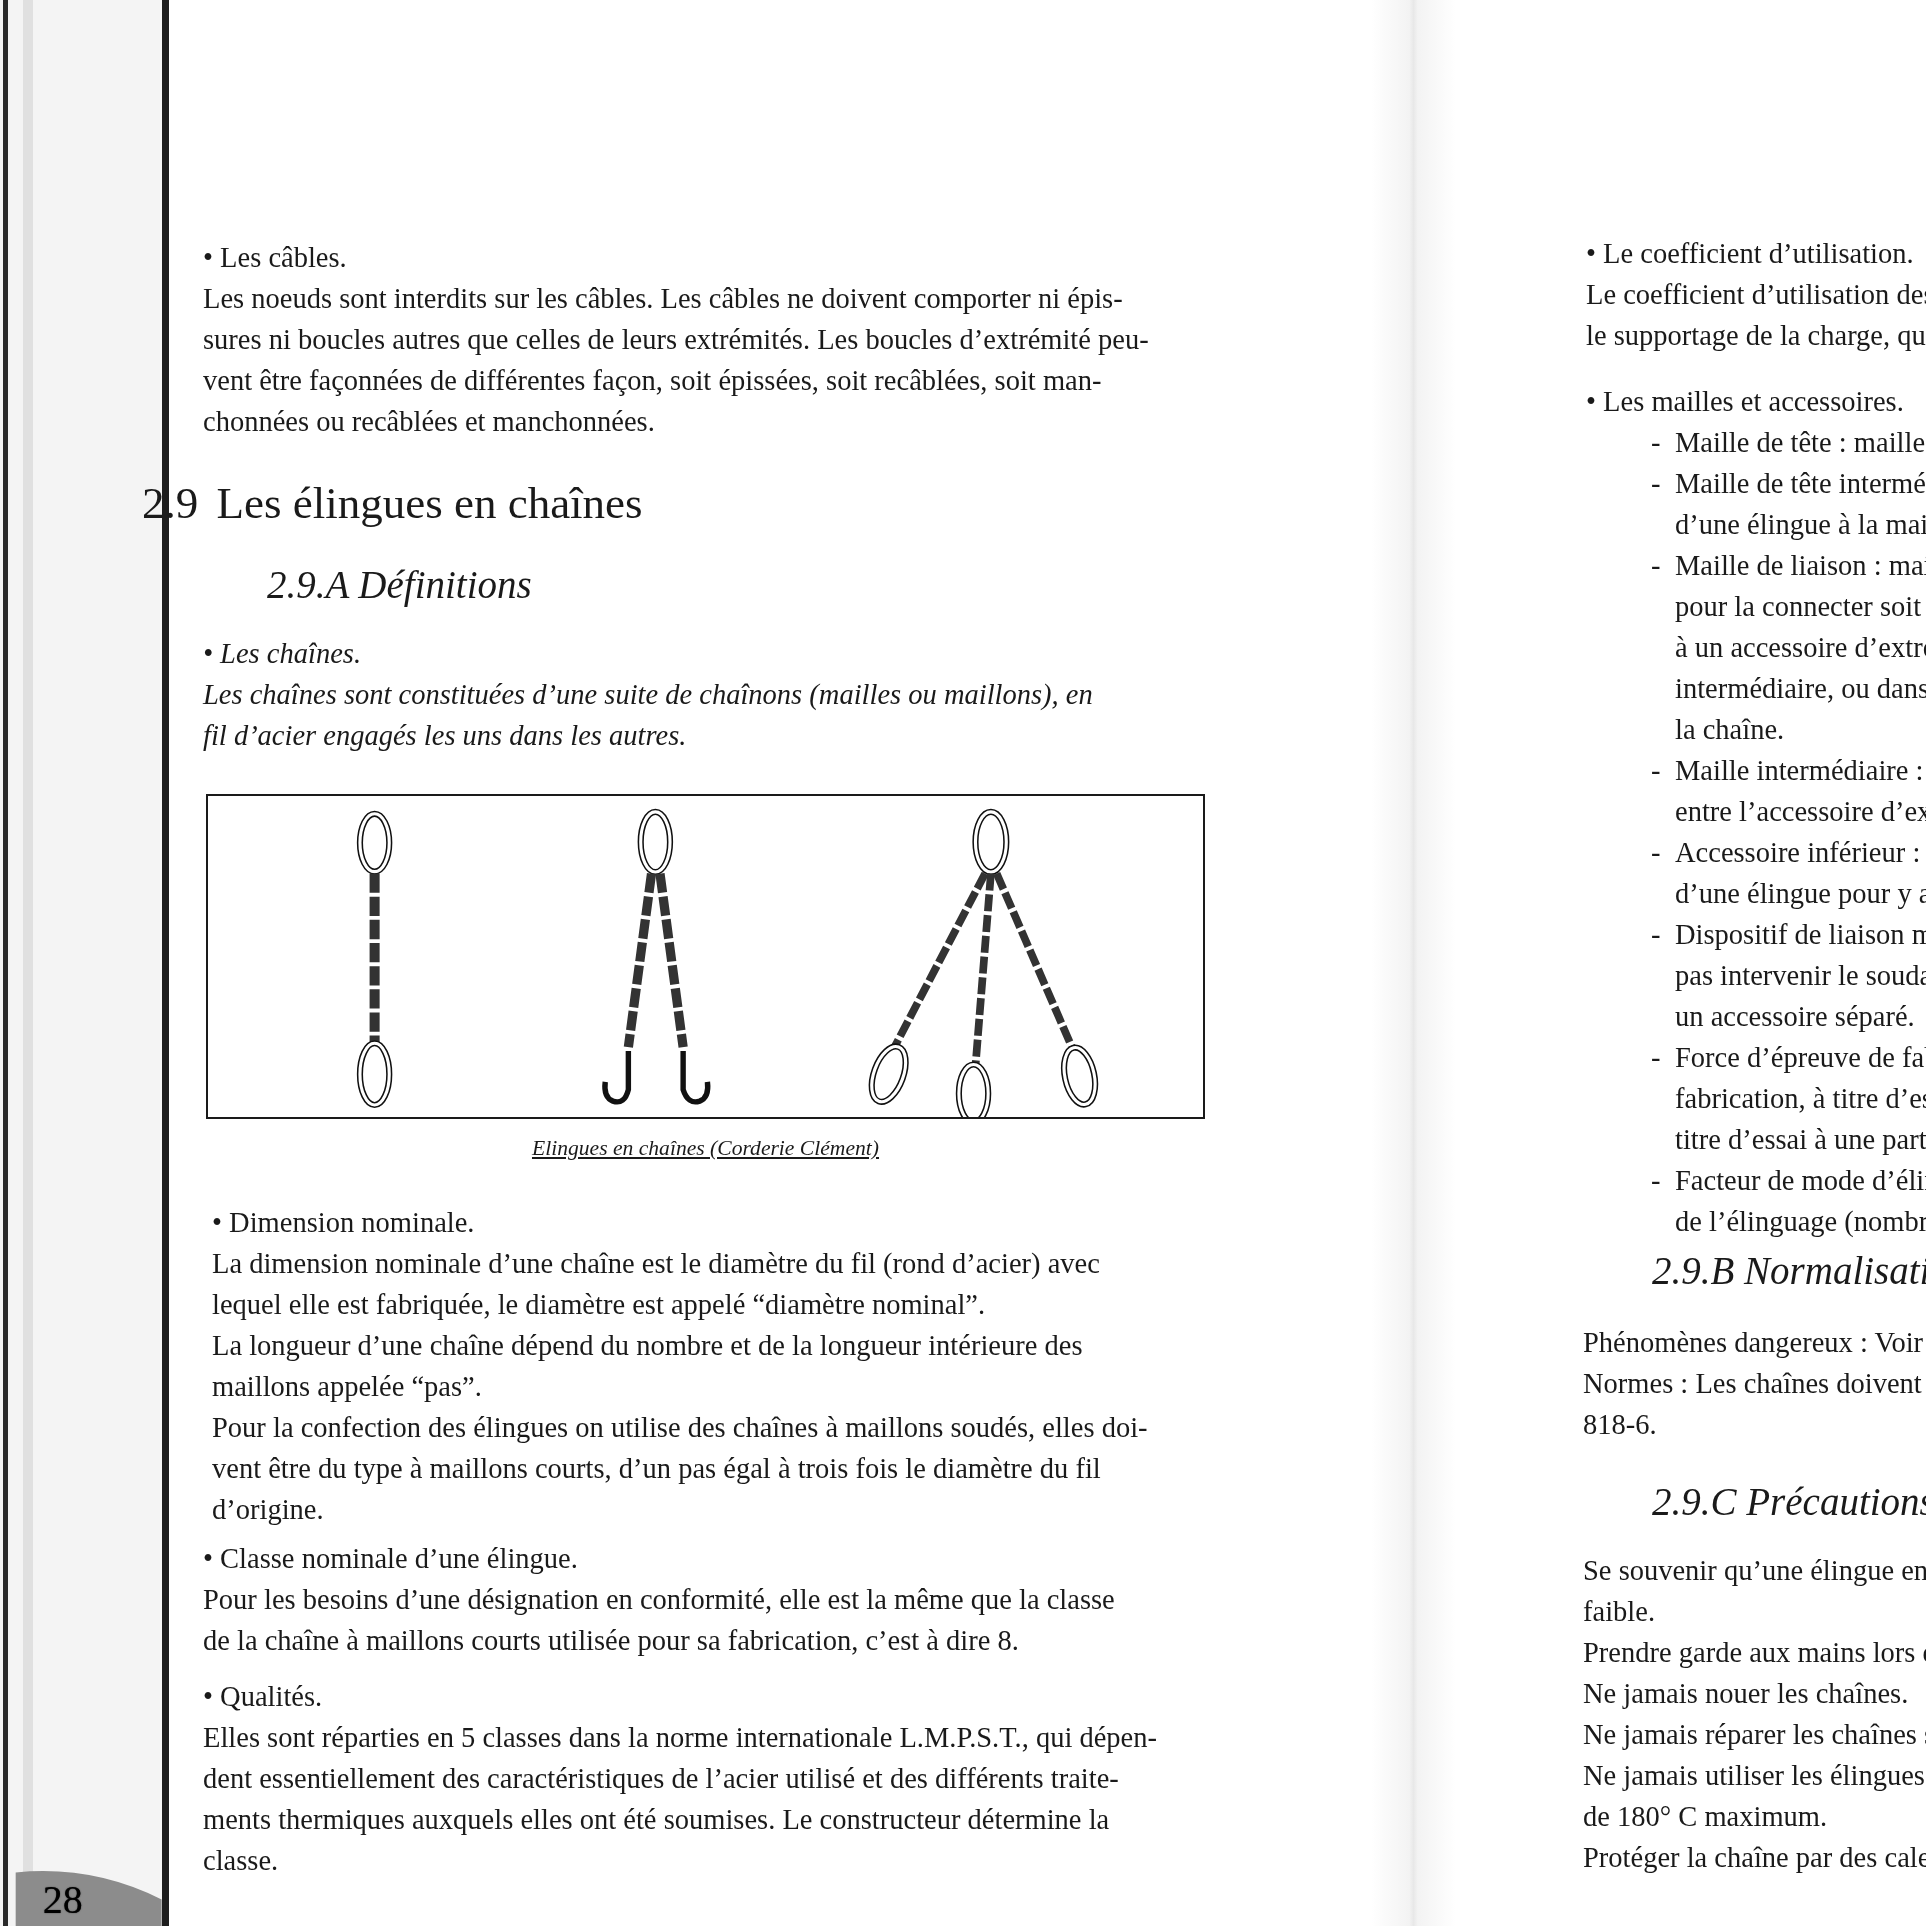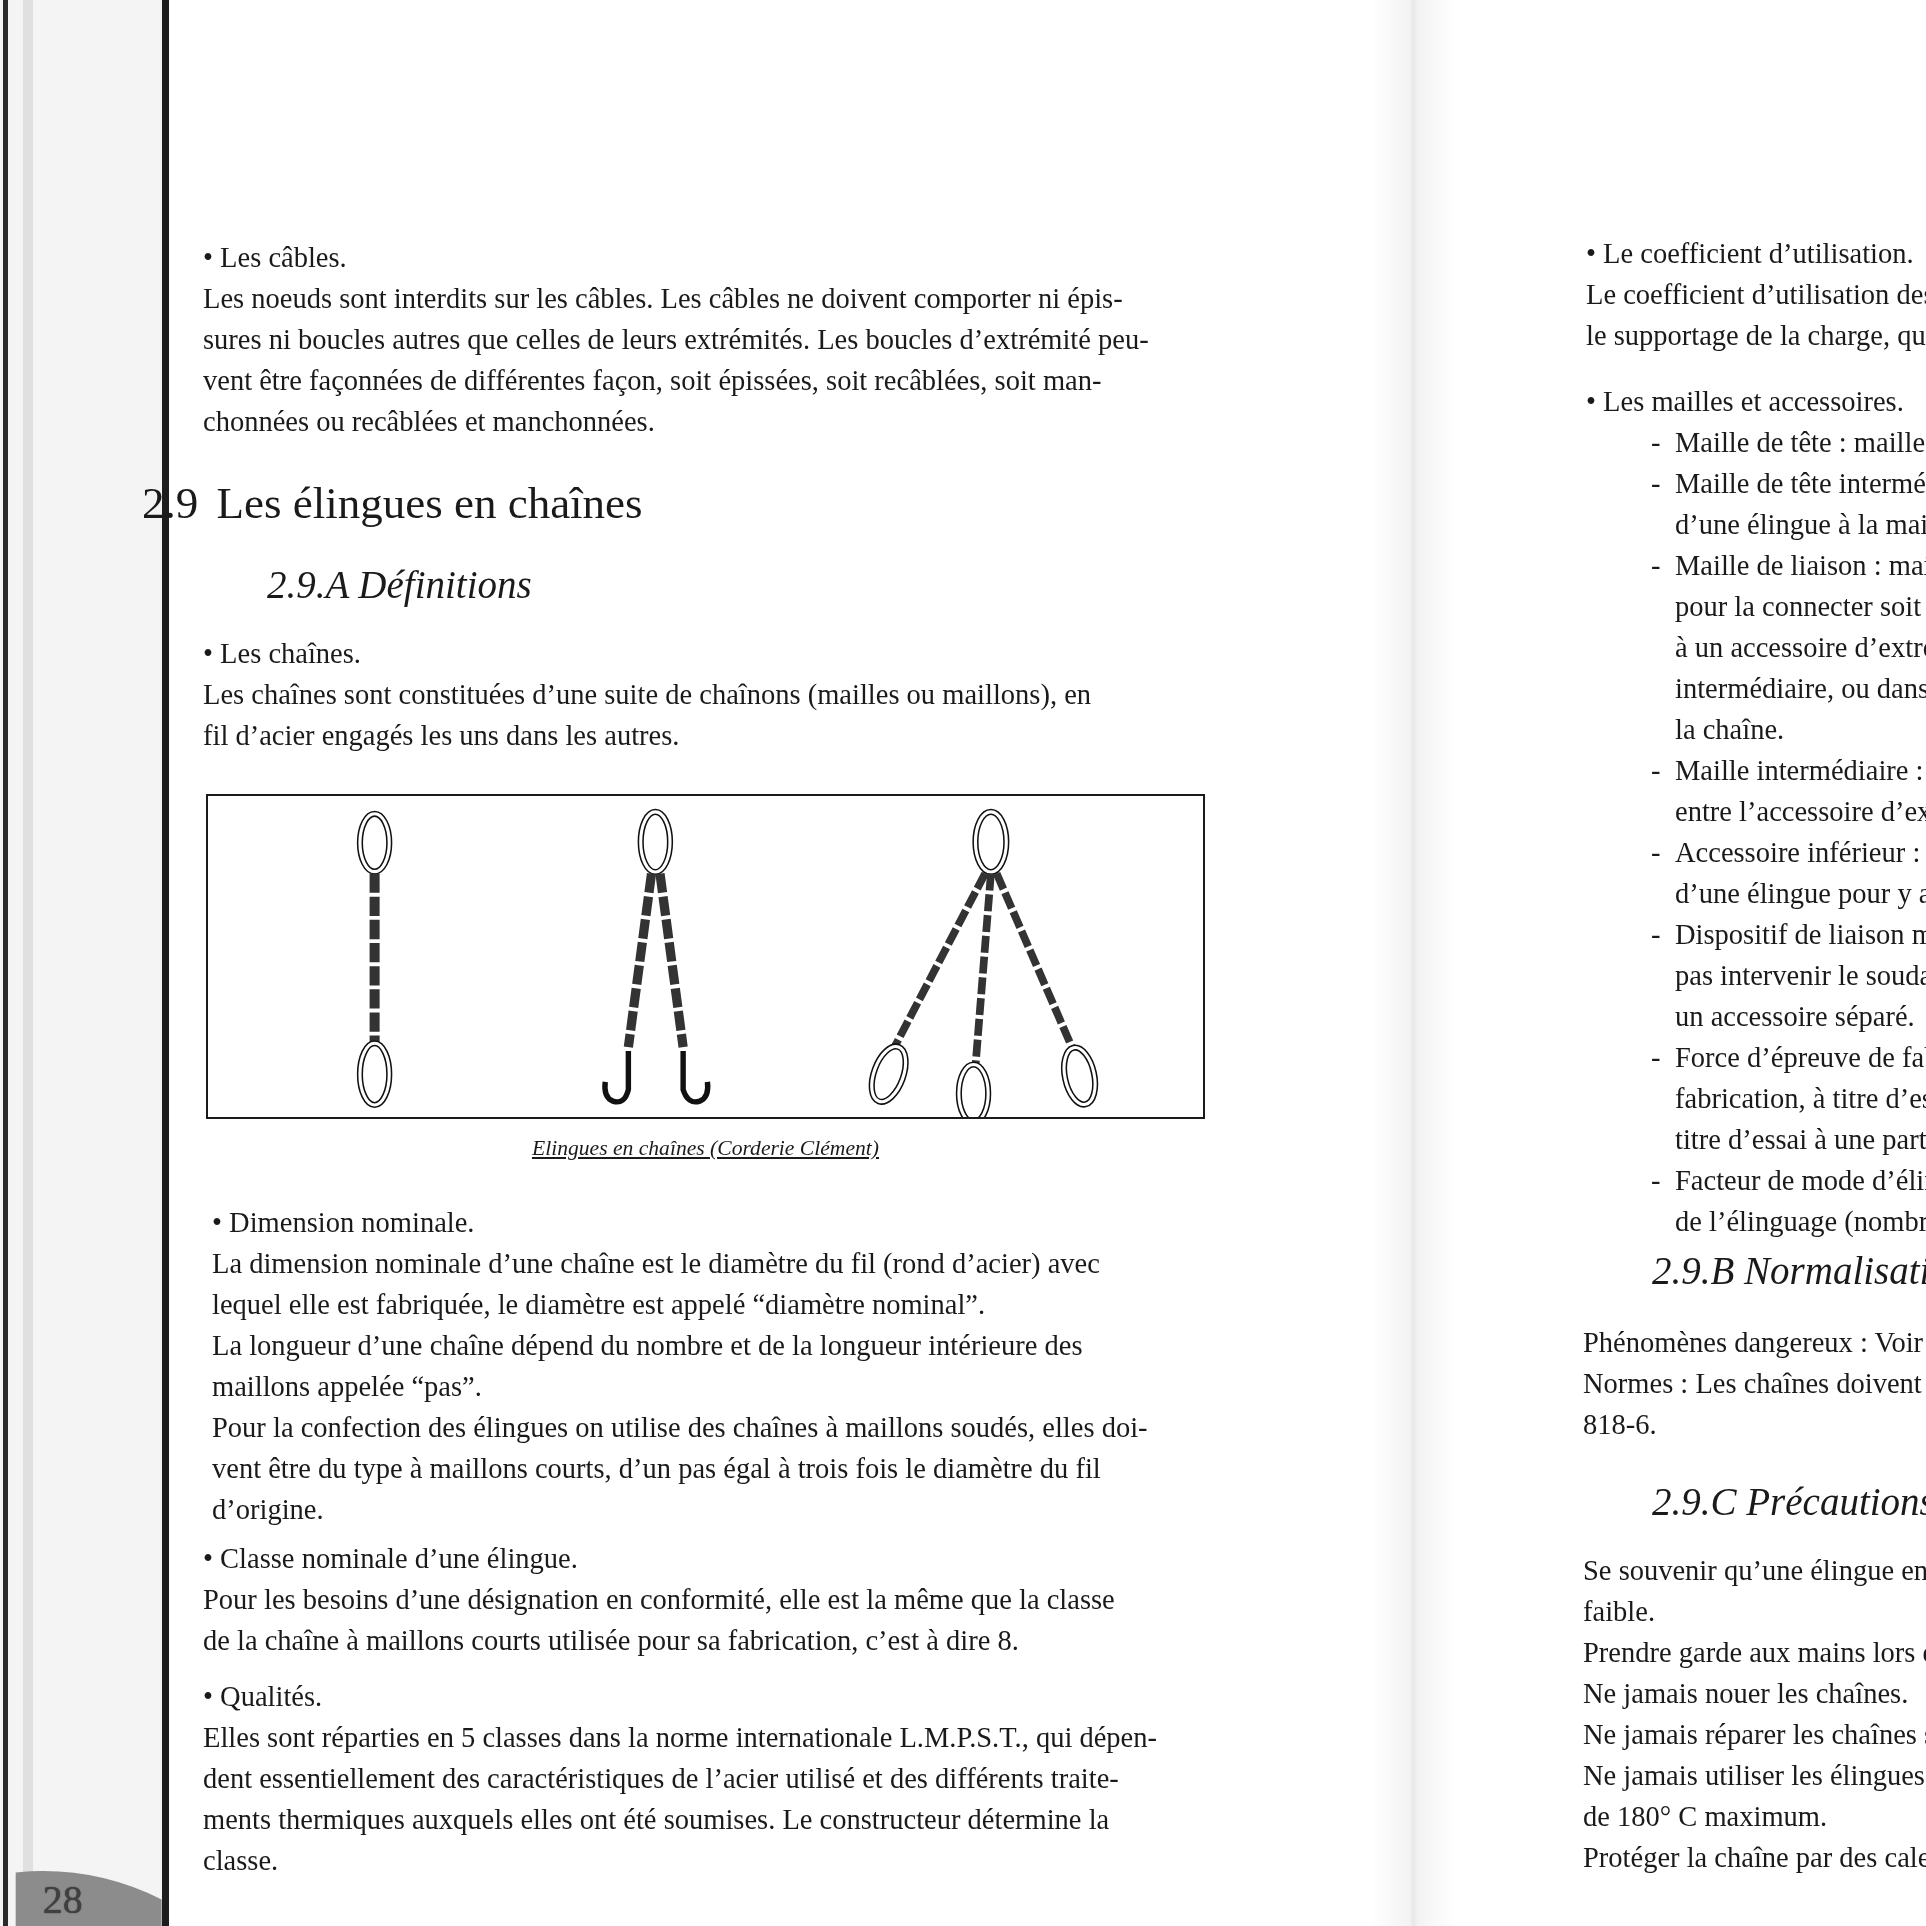--- a/index.html
+++ b/index.html
@@ -33,21 +33,21 @@
   .item .dash { position:absolute; left:0; top:0; }
 
   
   .figure { position:absolute; left:206px; top:794px; width:999px; height:325px;
             border:2.7px solid #1a1a1a; box-sizing:border-box; background:#fff; }
   .figure svg { position:absolute; left:0; top:0; width:100%; height:100%; }
 
   
   .tab { position:absolute; }
   .tab svg { width:100%; height:100%; }
-  .tab .num { position:absolute; color:#404040; font-size:40px; font-family:"Liberation Serif",serif;
+  .tab .num { position:absolute; color:#000000; font-size:40px; font-family:"Liberation Serif",serif;
               text-shadow:0 0 1.2px #222; }
 </style>
 </head>
 <body>
 
 <div class="spread">
 
   <div class="edge-left">
     <div class="bar-dark"></div>
     <div class="bar-light"></div>
@@ -66,21 +66,21 @@
     <div>chonnées ou recâblées et manchonnées.</div>
   </div>
 
   <div class="h2" style="left:126px; top:478px;">
     <span>2.9</span>
     <span style="margin-left:7px;">Les élingues en chaînes</span>
   </div>
 
   <div class="h3" style="left:267px; top:562px;">2.9.A Définitions</div>
 
-  <div class="block" style="left:203px; top:633px; width:1004px;">
+  <div class="block" style="left:203px; top:633px; width:1004px;font-style:italic;">
     <div>• Les chaînes.</div>
     <div class="para">Les chaînes sont constituées d’une suite de chaînons (mailles ou maillons), en</div>
     <div>fil d’acier engagés les uns dans les autres.</div>
   </div>
 
   <div class="figure">
     <svg viewBox="0 0 2580 830">
       <defs>
         <pattern id="chainV" width="24" height="60" patternUnits="userSpaceOnUse">
           <ellipse cx="12" cy="30" rx="9" ry="26" fill="#3a3a3a" stroke="#111" stroke-width="3"></ellipse>

